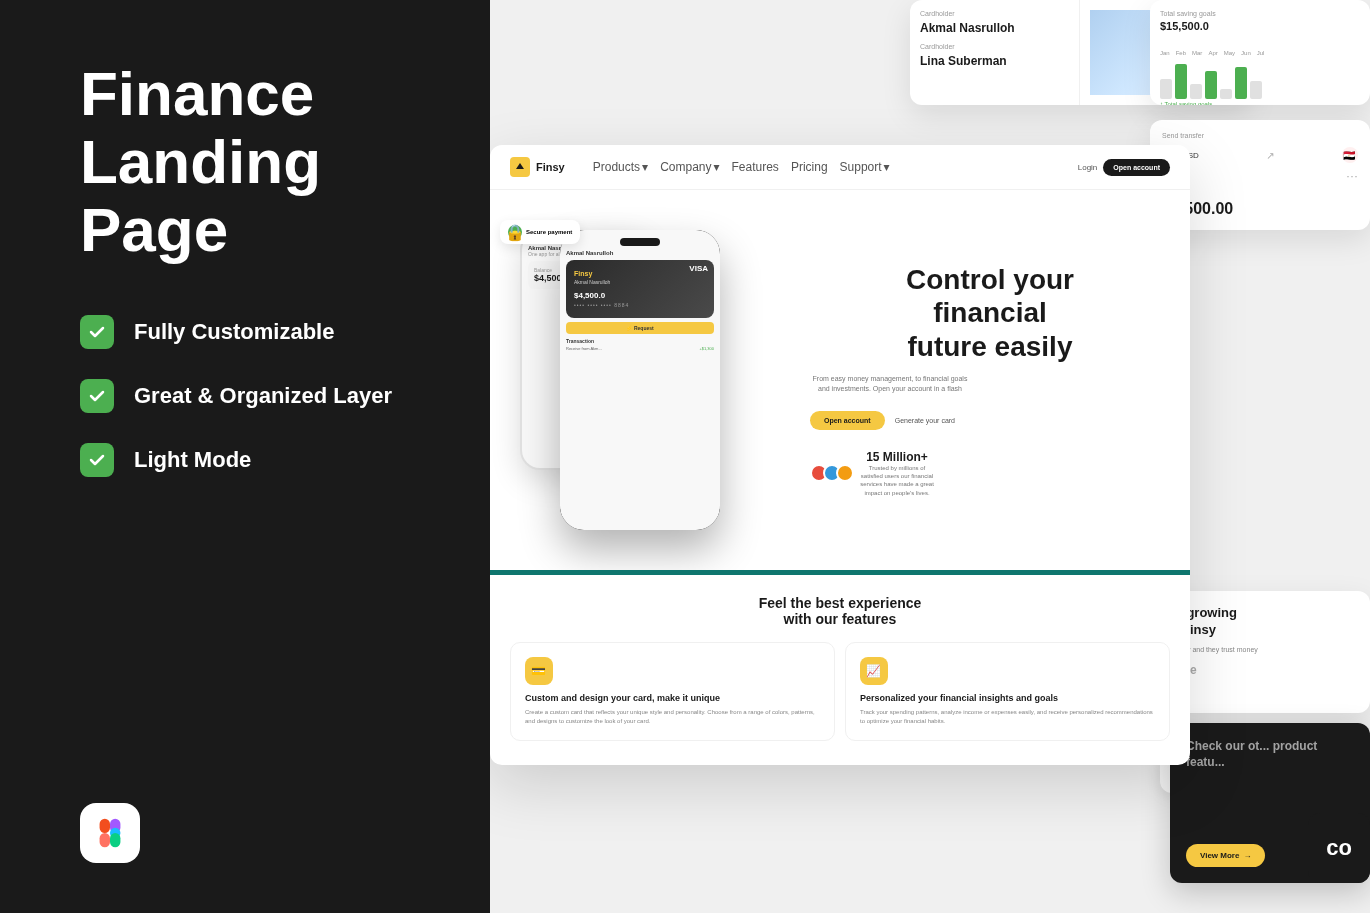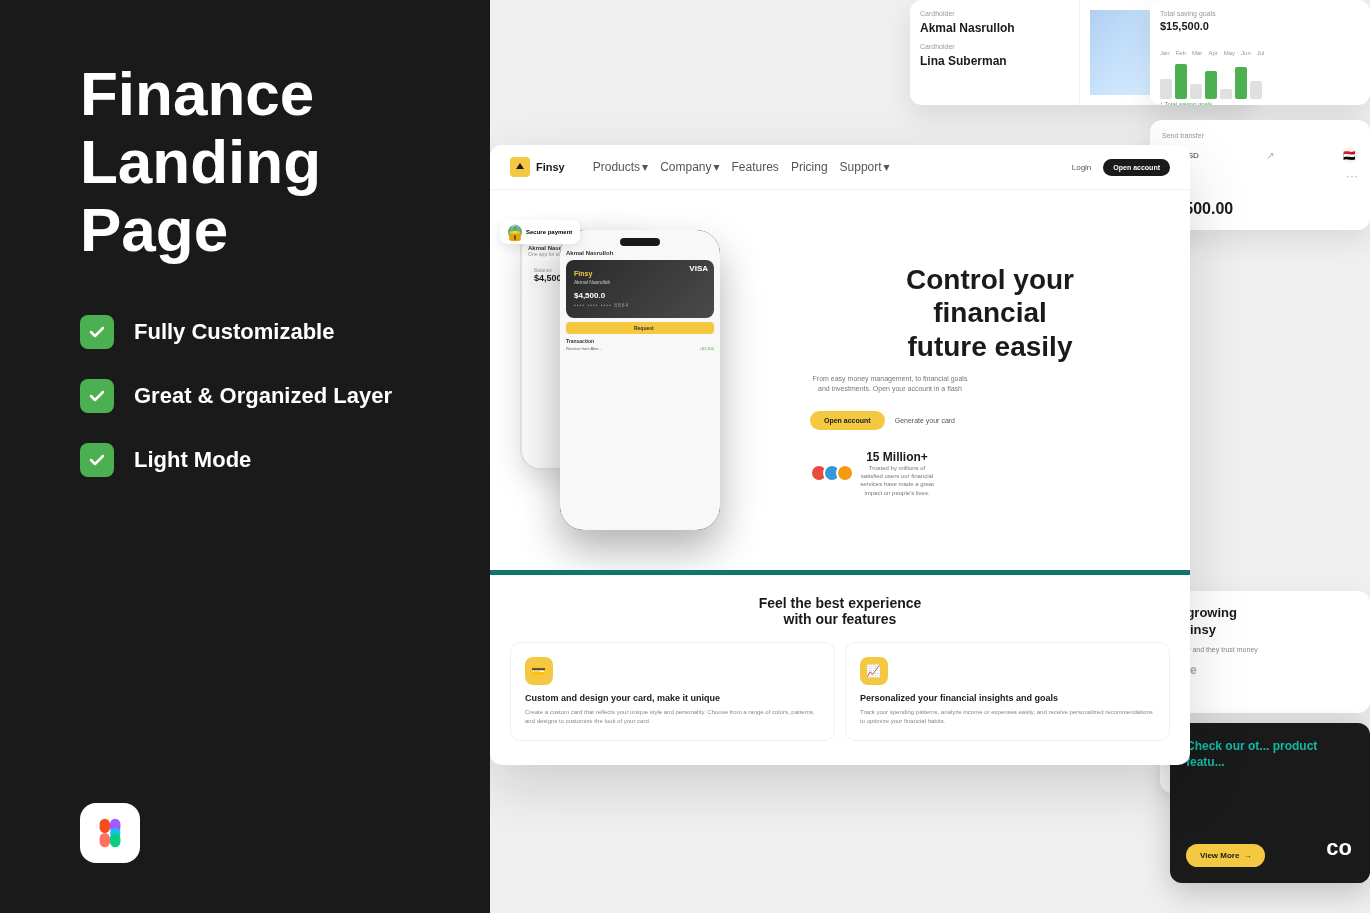--- a/index.html
+++ b/index.html
@@ -147,21 +147,21 @@
       color: #555;
       display: flex;
       align-items: flex-start;
       gap: 2px;
     }
 
     .nav-right {
       margin-left: auto;
       display: flex;
       align-items: center;
-      gap: 12px;
+      gap: 6px;
     }
 
     .nav-login {
       font-size: 8px;
       color: #555;
     }
 
     .nav-btn {
       background: #1a1a1a;
       color: #fff;
@@ -651,21 +651,21 @@
       z-index: 8;
       padding: 16px;
       display: flex;
       flex-direction: column;
       justify-content: space-between;
     }
 
     .promo-title {
       font-size: 12px;
       font-weight: 700;
-      color: #14b8a6;
+      color: #a3a3a3;
       line-height: 1.3;
     }
 
     .promo-btn {
       background: #f5c842;
       color: #1a1a1a;
       font-size: 8px;
       font-weight: 700;
       padding: 7px 14px;
       border-radius: 20px;

